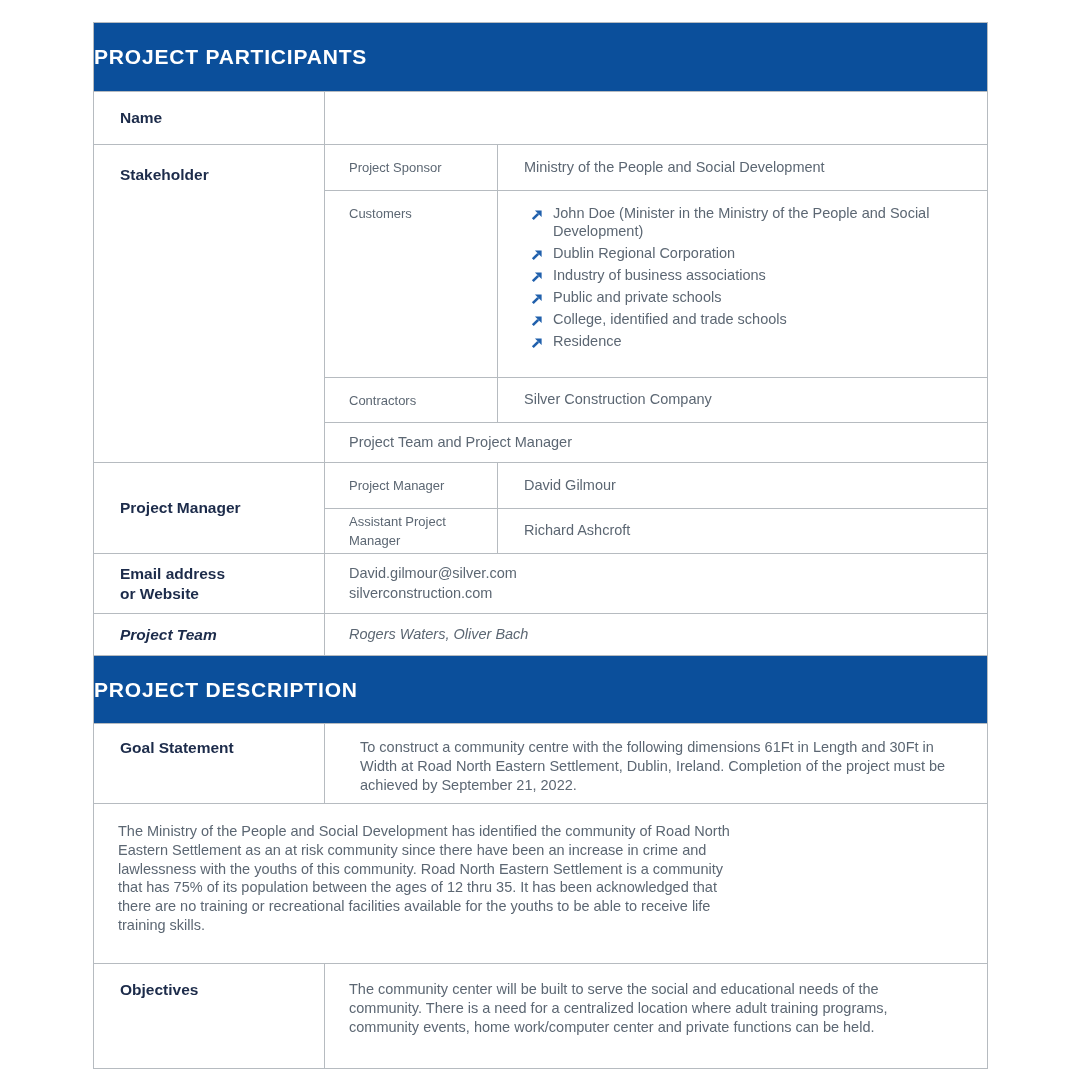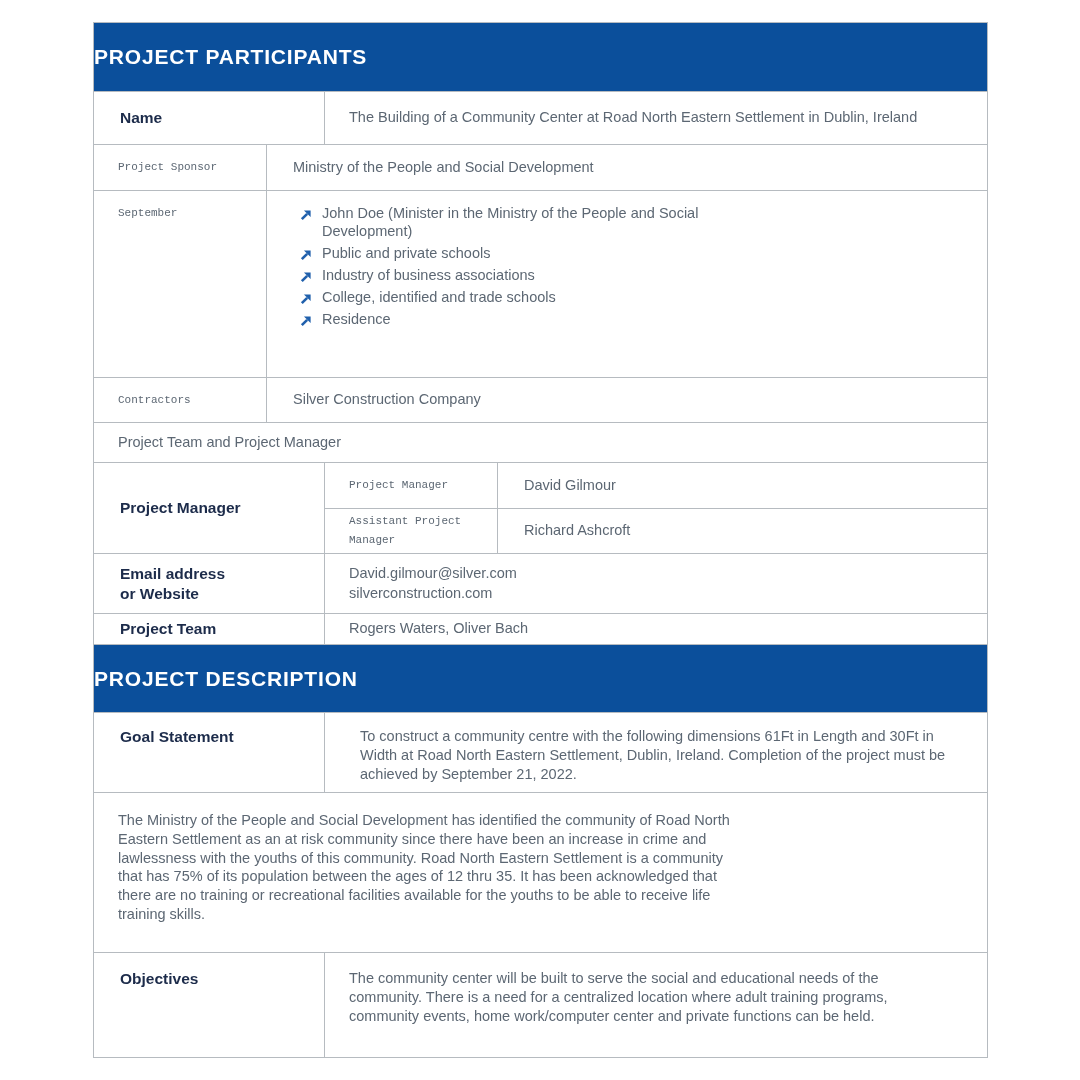--- a/index.html
+++ b/index.html
@@ -33,35 +33,35 @@
   .cellC{flex:1;padding-left:26px;padding-right:22px;display:flex;}
   .cellBC{flex:1;padding-left:24px;padding-right:30px;display:flex;}
   .subcol{flex:1;display:flex;flex-direction:column;}
   .subrow{display:flex;}
   .subrow + .subrow{border-top:1px solid var(--border);}
   .vc{align-items:center;}
   .lbl{
     color:var(--label-text);font-size:15.5px;font-weight:700;
     line-height:20px;white-space:pre-line;
   }
-  .sub{color:var(--body-text);font-size:11px;line-height:19px;white-space:pre-line;font-family:Liberation Mono, monospace;}
+  .sub{color:var(--body-text);font-size:13px;line-height:19px;white-space:pre-line;}
   .val{color:var(--body-text);font-size:14.5px;line-height:19.5px;white-space:pre-line;}
   .para{line-height:18.8px;}
   
   .r-name{height:53px;}
   .r-stake{height:318px;}
   .sr-sponsor{height:45px;}
   .sr-customers{height:188px;}
   .sr-contractors{height:45px;}
   .sr-note{height:40px;}
   .r-pm{height:91px;}
   .sr-pm1{height:45px;}
   .sr-pm2{height:46px;}
   .r-email{height:60px;}
-  .r-team{height:31px;}
+  .r-team{height:42px;font-style:italic;}
   .r-goal{height:80px;gap:11px;}
   .r-desc{height:160px;}
   .r-obj{height:105px;}
   
   .pt20{padding-top:20px;}
   .pt14{padding-top:14px;}
   .pt16{padding-top:16px;}
   .pt18{padding-top:18px;}
   .pt13{padding-top:13px;}
   
@@ -80,67 +80,74 @@
 <div class="sheet">
 
   <div class="band">
     <span>PROJECT PARTICIPANTS</span>
   </div>
 
   <div class="row r-name">
     <div class="cellA vc">
       <span class="lbl">Name</span>
     </div>
-    <div class="cellBC vc">
-      <span class="val w-name">The Building of a Community Center at Road North Eastern Settlement in Dublin, Ireland</span>
-    </div>
   </div>
 
   <div class="row r-stake">
+    <div class="cellA pt20">
+      <span class="lbl">Stakeholder</span>
+    </div>
     <div class="subcol">
 
       <div class="subrow sr-sponsor">
         <div class="cellB vc">
           <span class="sub">Project Sponsor</span>
         </div>
         <div class="cellC vc">
           <span class="val">Ministry of the People and Social Development</span>
         </div>
       </div>
 
       <div class="subrow sr-customers">
         <div class="cellB pt13">
-          <span class="sub">September</span>
+          <span class="sub">Customers</span>
         </div>
         <div class="cellC pt13">
           <ul class="cust-list">
 
               <li>
                 <svg class="bullet-arrow" viewBox="0 0 12 12" aria-hidden="true">
                   <path d="M1.8 10.2 L7.2 4.8" stroke="currentColor" stroke-width="2.6" fill="none"></path>
                   <polygon points="3.9,1.4 10.6,1.4 10.6,8.1" fill="currentColor"></polygon>
                 </svg>
                 <span class="item-text">John Doe (Minister in the Ministry of the People and Social Development)</span>
               </li>
 
+              <li>
+                <svg class="bullet-arrow" viewBox="0 0 12 12" aria-hidden="true">
+                  <path d="M1.8 10.2 L7.2 4.8" stroke="currentColor" stroke-width="2.6" fill="none"></path>
+                  <polygon points="3.9,1.4 10.6,1.4 10.6,8.1" fill="currentColor"></polygon>
+                </svg>
+                <span class="item-text">Dublin Regional Corporation</span>
+              </li>
+
+              <li>
+                <svg class="bullet-arrow" viewBox="0 0 12 12" aria-hidden="true">
+                  <path d="M1.8 10.2 L7.2 4.8" stroke="currentColor" stroke-width="2.6" fill="none"></path>
+                  <polygon points="3.9,1.4 10.6,1.4 10.6,8.1" fill="currentColor"></polygon>
+                </svg>
+                <span class="item-text">Industry of business associations</span>
+              </li>
 
               <li>
                 <svg class="bullet-arrow" viewBox="0 0 12 12" aria-hidden="true">
                   <path d="M1.8 10.2 L7.2 4.8" stroke="currentColor" stroke-width="2.6" fill="none"></path>
                   <polygon points="3.9,1.4 10.6,1.4 10.6,8.1" fill="currentColor"></polygon>
                 </svg>
                 <span class="item-text">Public and private schools</span>
-              </li>
-
-              <li>
-                <svg class="bullet-arrow" viewBox="0 0 12 12" aria-hidden="true">
-                  <path d="M1.8 10.2 L7.2 4.8" stroke="currentColor" stroke-width="2.6" fill="none"></path>
-                  <polygon points="3.9,1.4 10.6,1.4 10.6,8.1" fill="currentColor"></polygon>
-                </svg>
-                <span class="item-text">Industry of business associations</span>
               </li>
 
               <li>
                 <svg class="bullet-arrow" viewBox="0 0 12 12" aria-hidden="true">
                   <path d="M1.8 10.2 L7.2 4.8" stroke="currentColor" stroke-width="2.6" fill="none"></path>
                   <polygon points="3.9,1.4 10.6,1.4 10.6,8.1" fill="currentColor"></polygon>
                 </svg>
                 <span class="item-text">College, identified and trade schools</span>
               </li>
 

